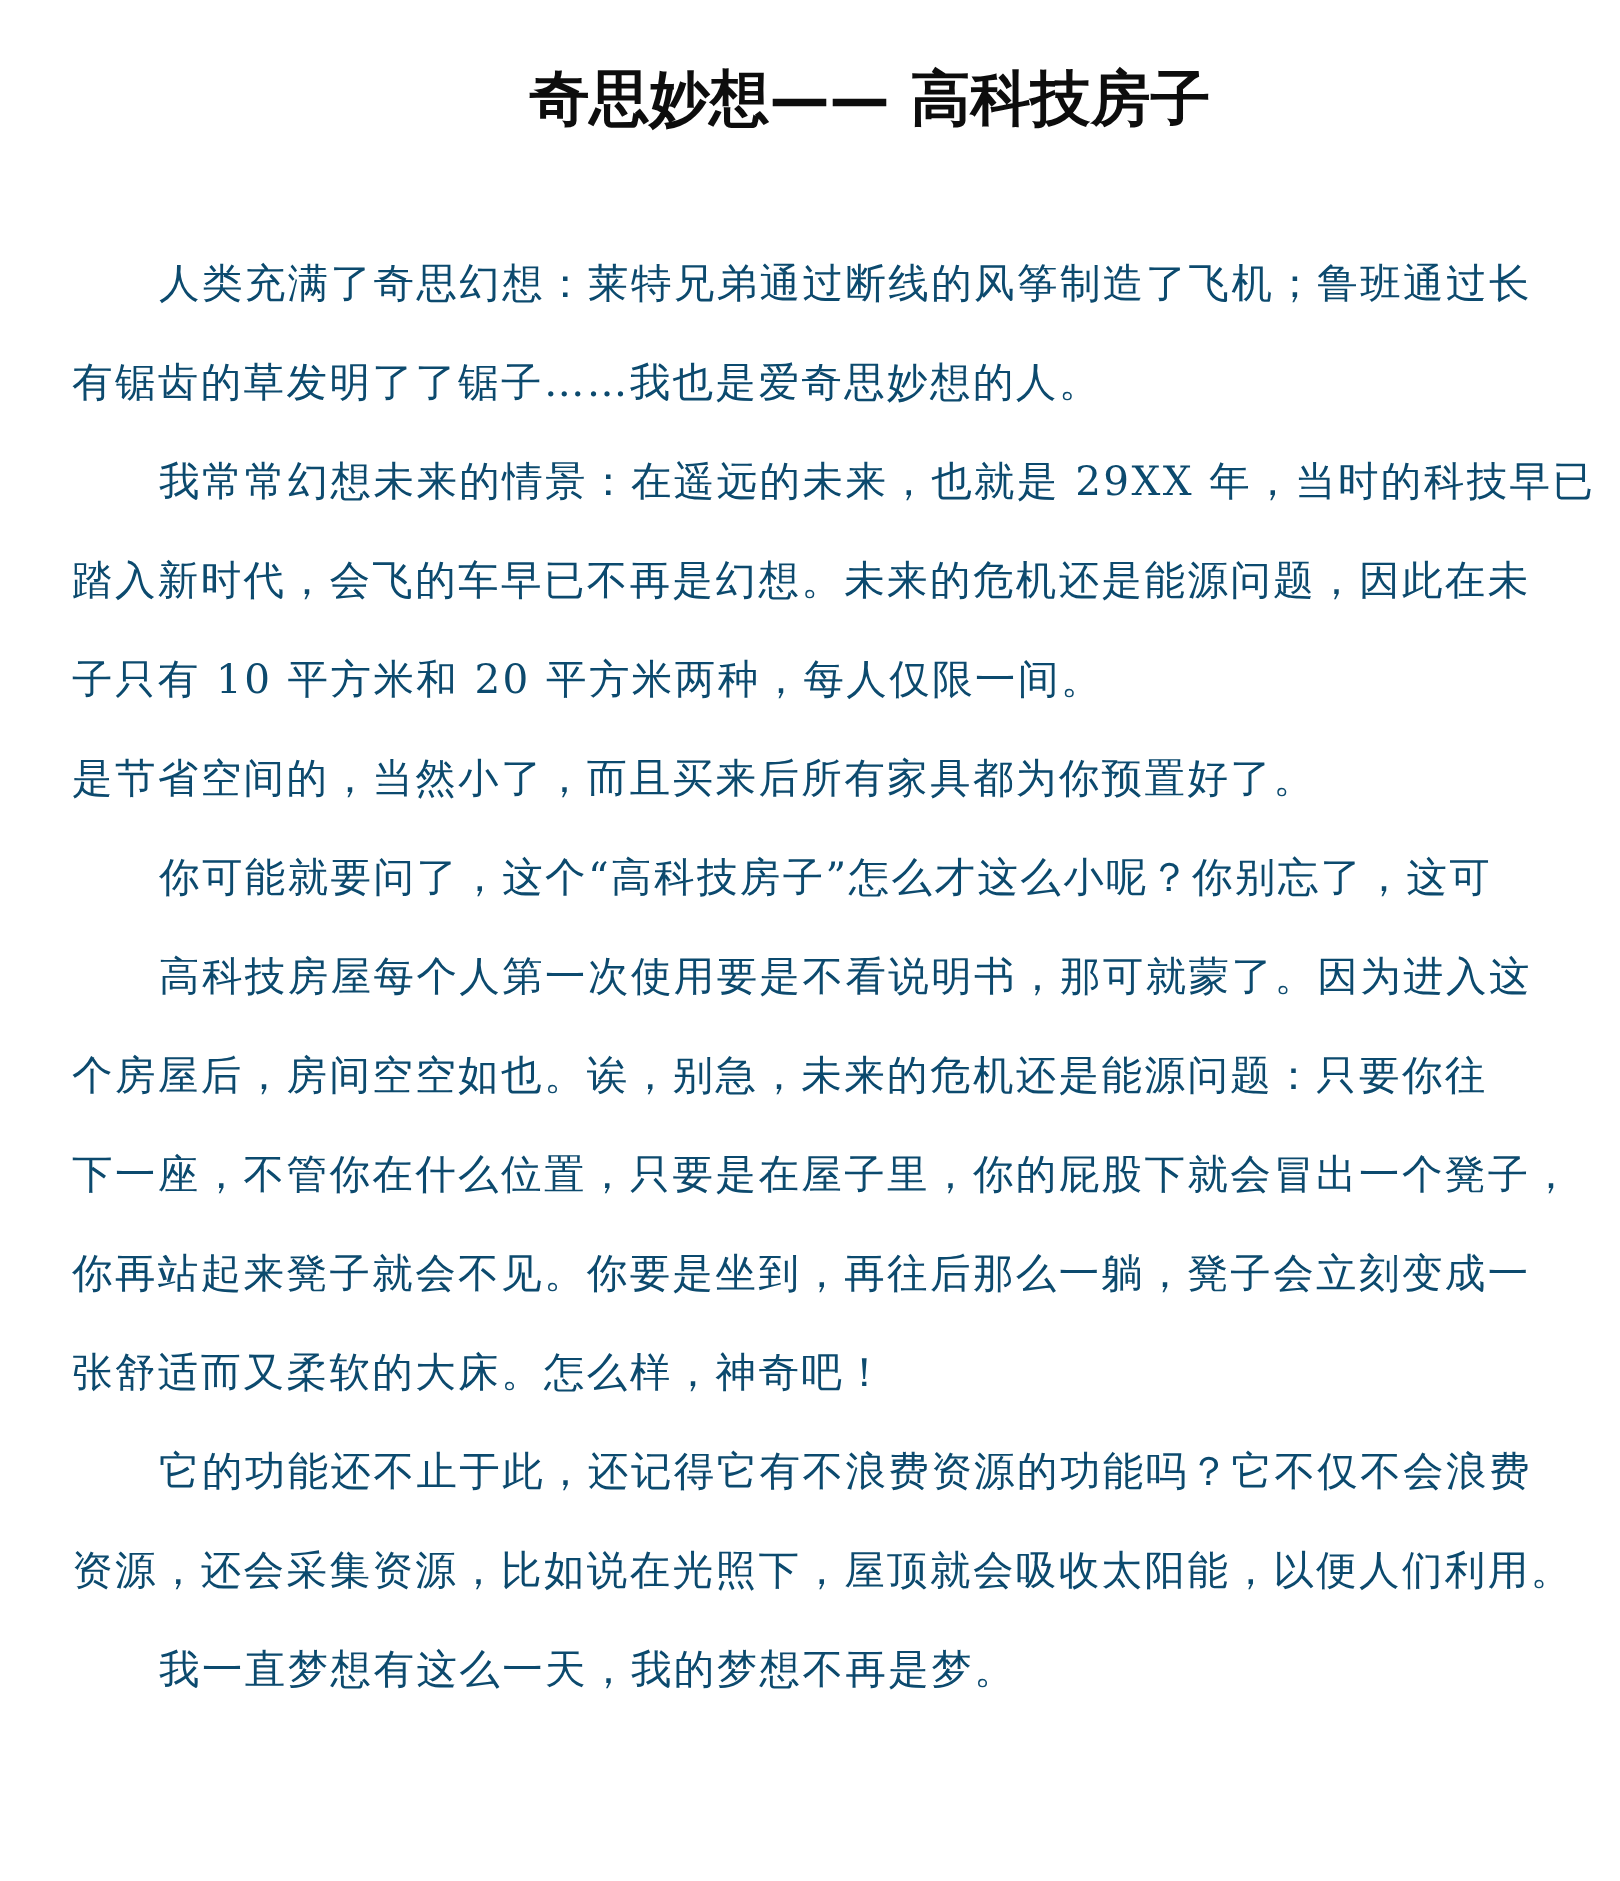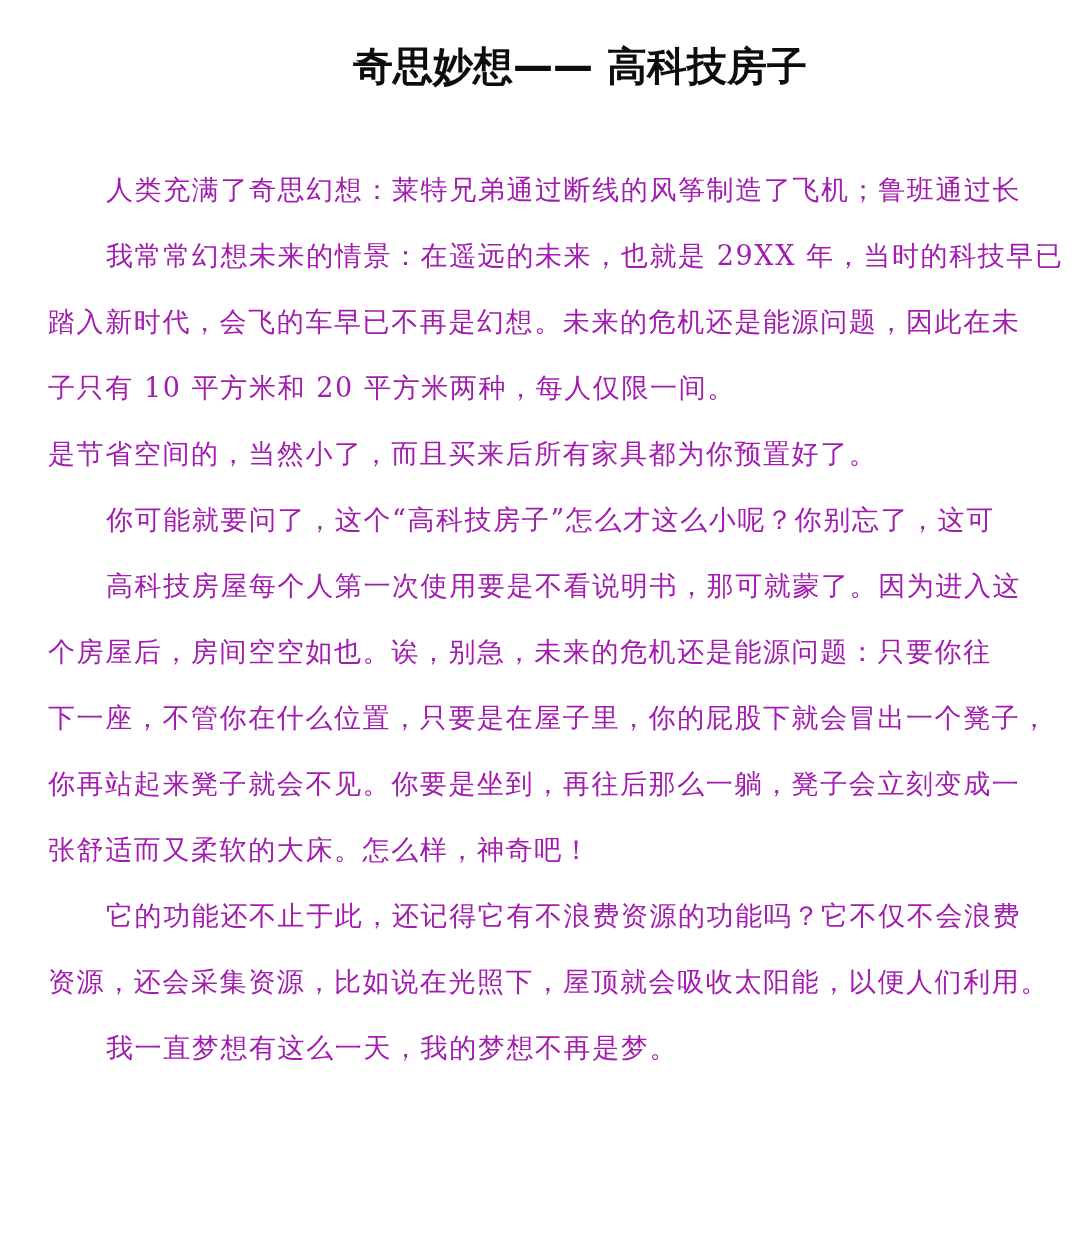--- a/index.html
+++ b/index.html
@@ -33,37 +33,38 @@
     position: absolute;
     left: 48px;
     top: 162px;
     width: 990px;
   }
   .line {
     height: 66px;
     line-height: 56px;
     font-size: 27px;
     white-space: nowrap;
-    color: #a21caf;
+    color: #0c4a6e;
     letter-spacing: 1.6px;
   }
   .line.indent {
     padding-left: 58px;
   }
 </style>
 </head>
 <body>
 
 <div>
   <div class="title">奇思妙想——  高科技房子</div>
 
   <div class="body-lines">
 
     <div>
       <div class="line indent">人类充满了奇思幻想：莱特兄弟通过断线的风筝制造了飞机；鲁班通过长</div>
+      <div class="line">有锯齿的草发明了了锯子……我也是爱奇思妙想的人。</div>
     </div>
 
     <div>
       <div class="line indent">我常常幻想未来的情景：在遥远的未来，也就是 29XX 年，当时的科技早已</div>
       <div class="line">踏入新时代，会飞的车早已不再是幻想。未来的危机还是能源问题，因此在未</div>
       <div class="line">子只有 10 平方米和 20 平方米两种，每人仅限一间。</div>
     </div>
 
     <div>
       <div class="line">是节省空间的，当然小了，而且买来后所有家具都为你预置好了。</div>

